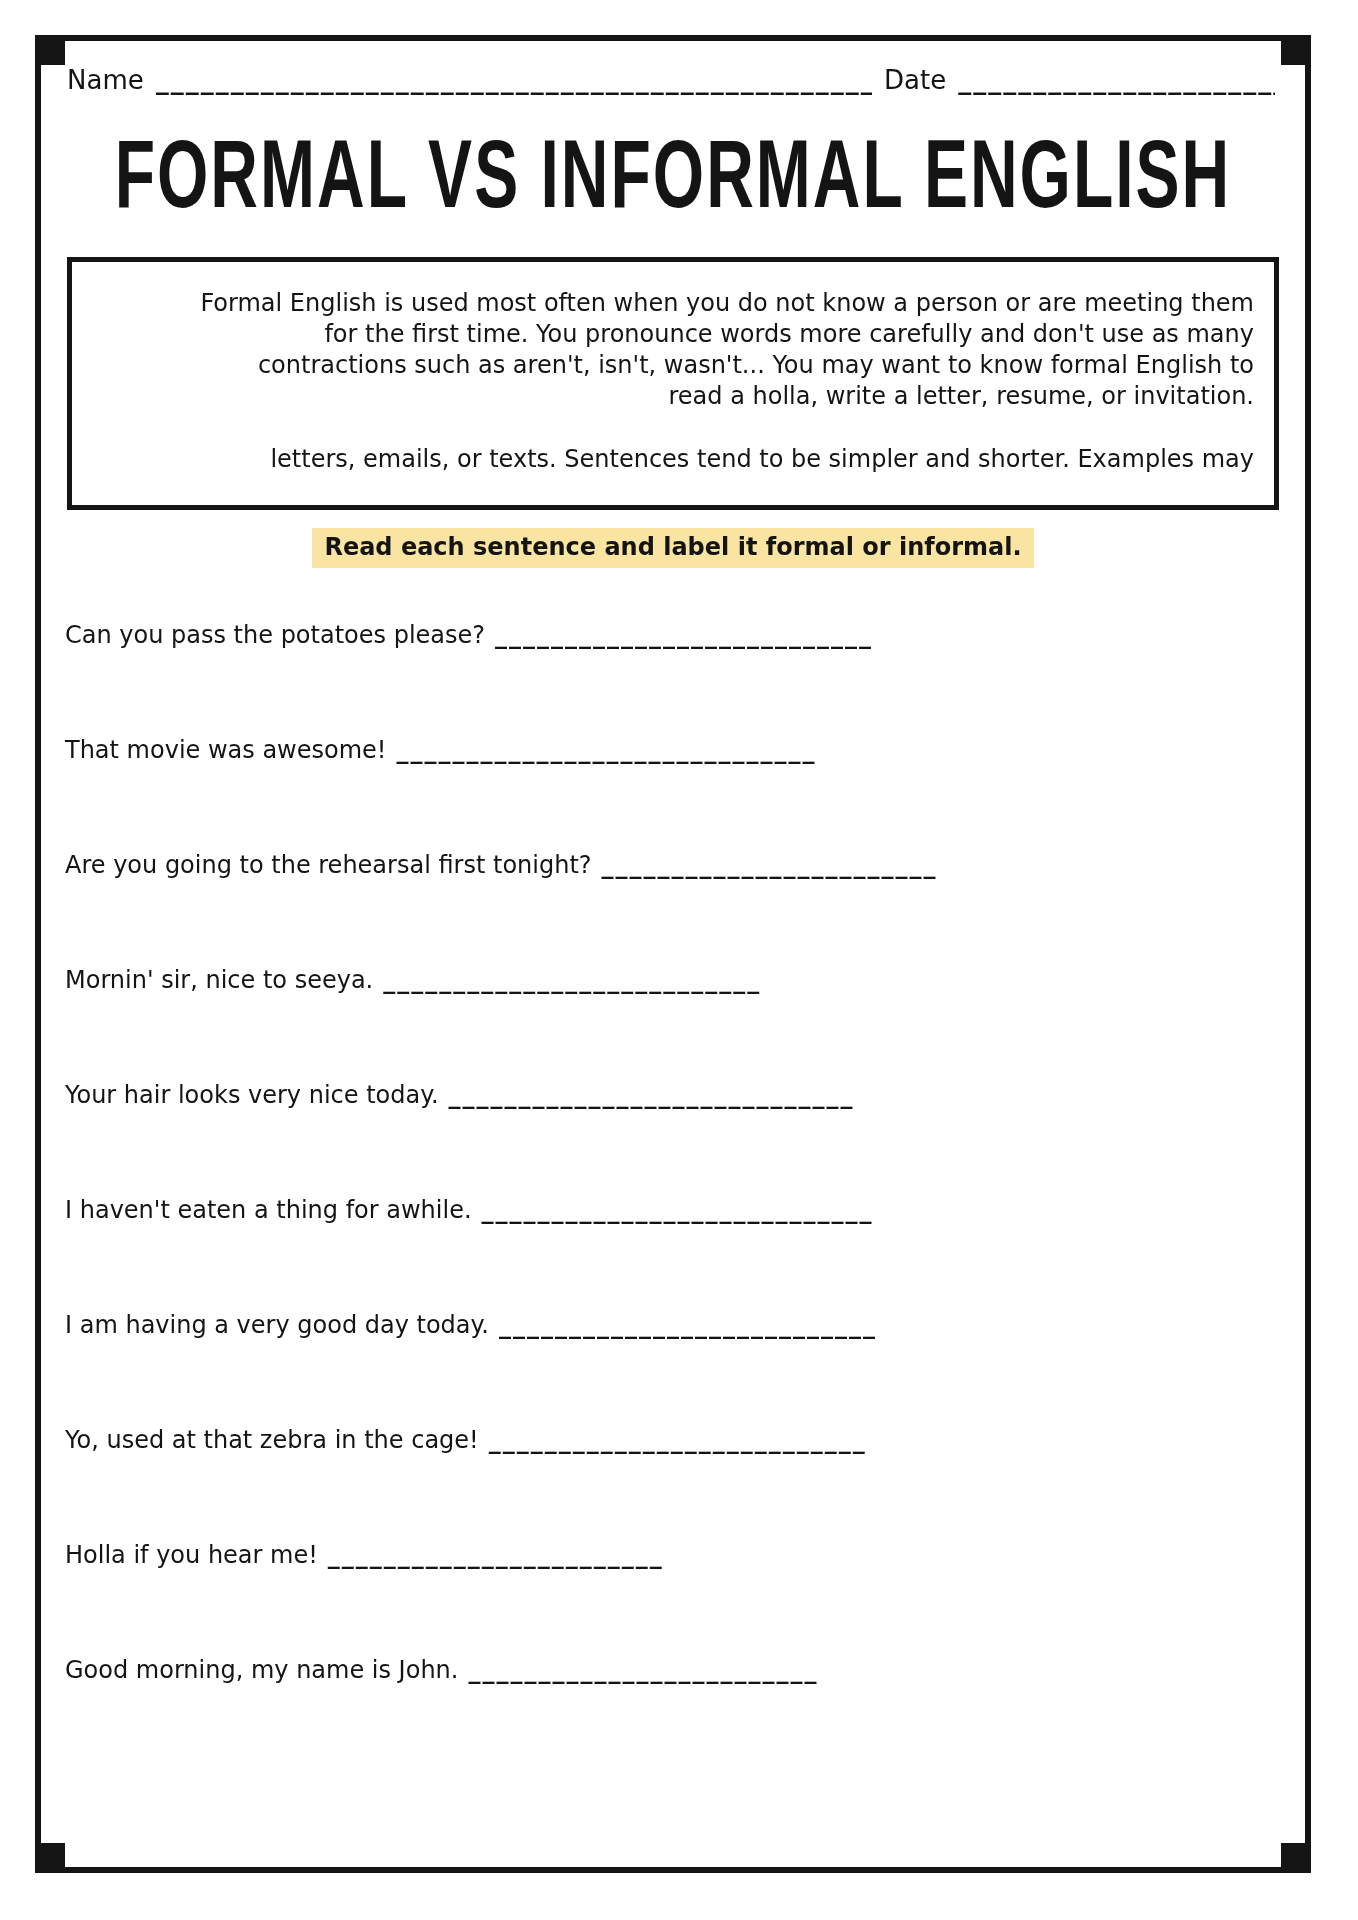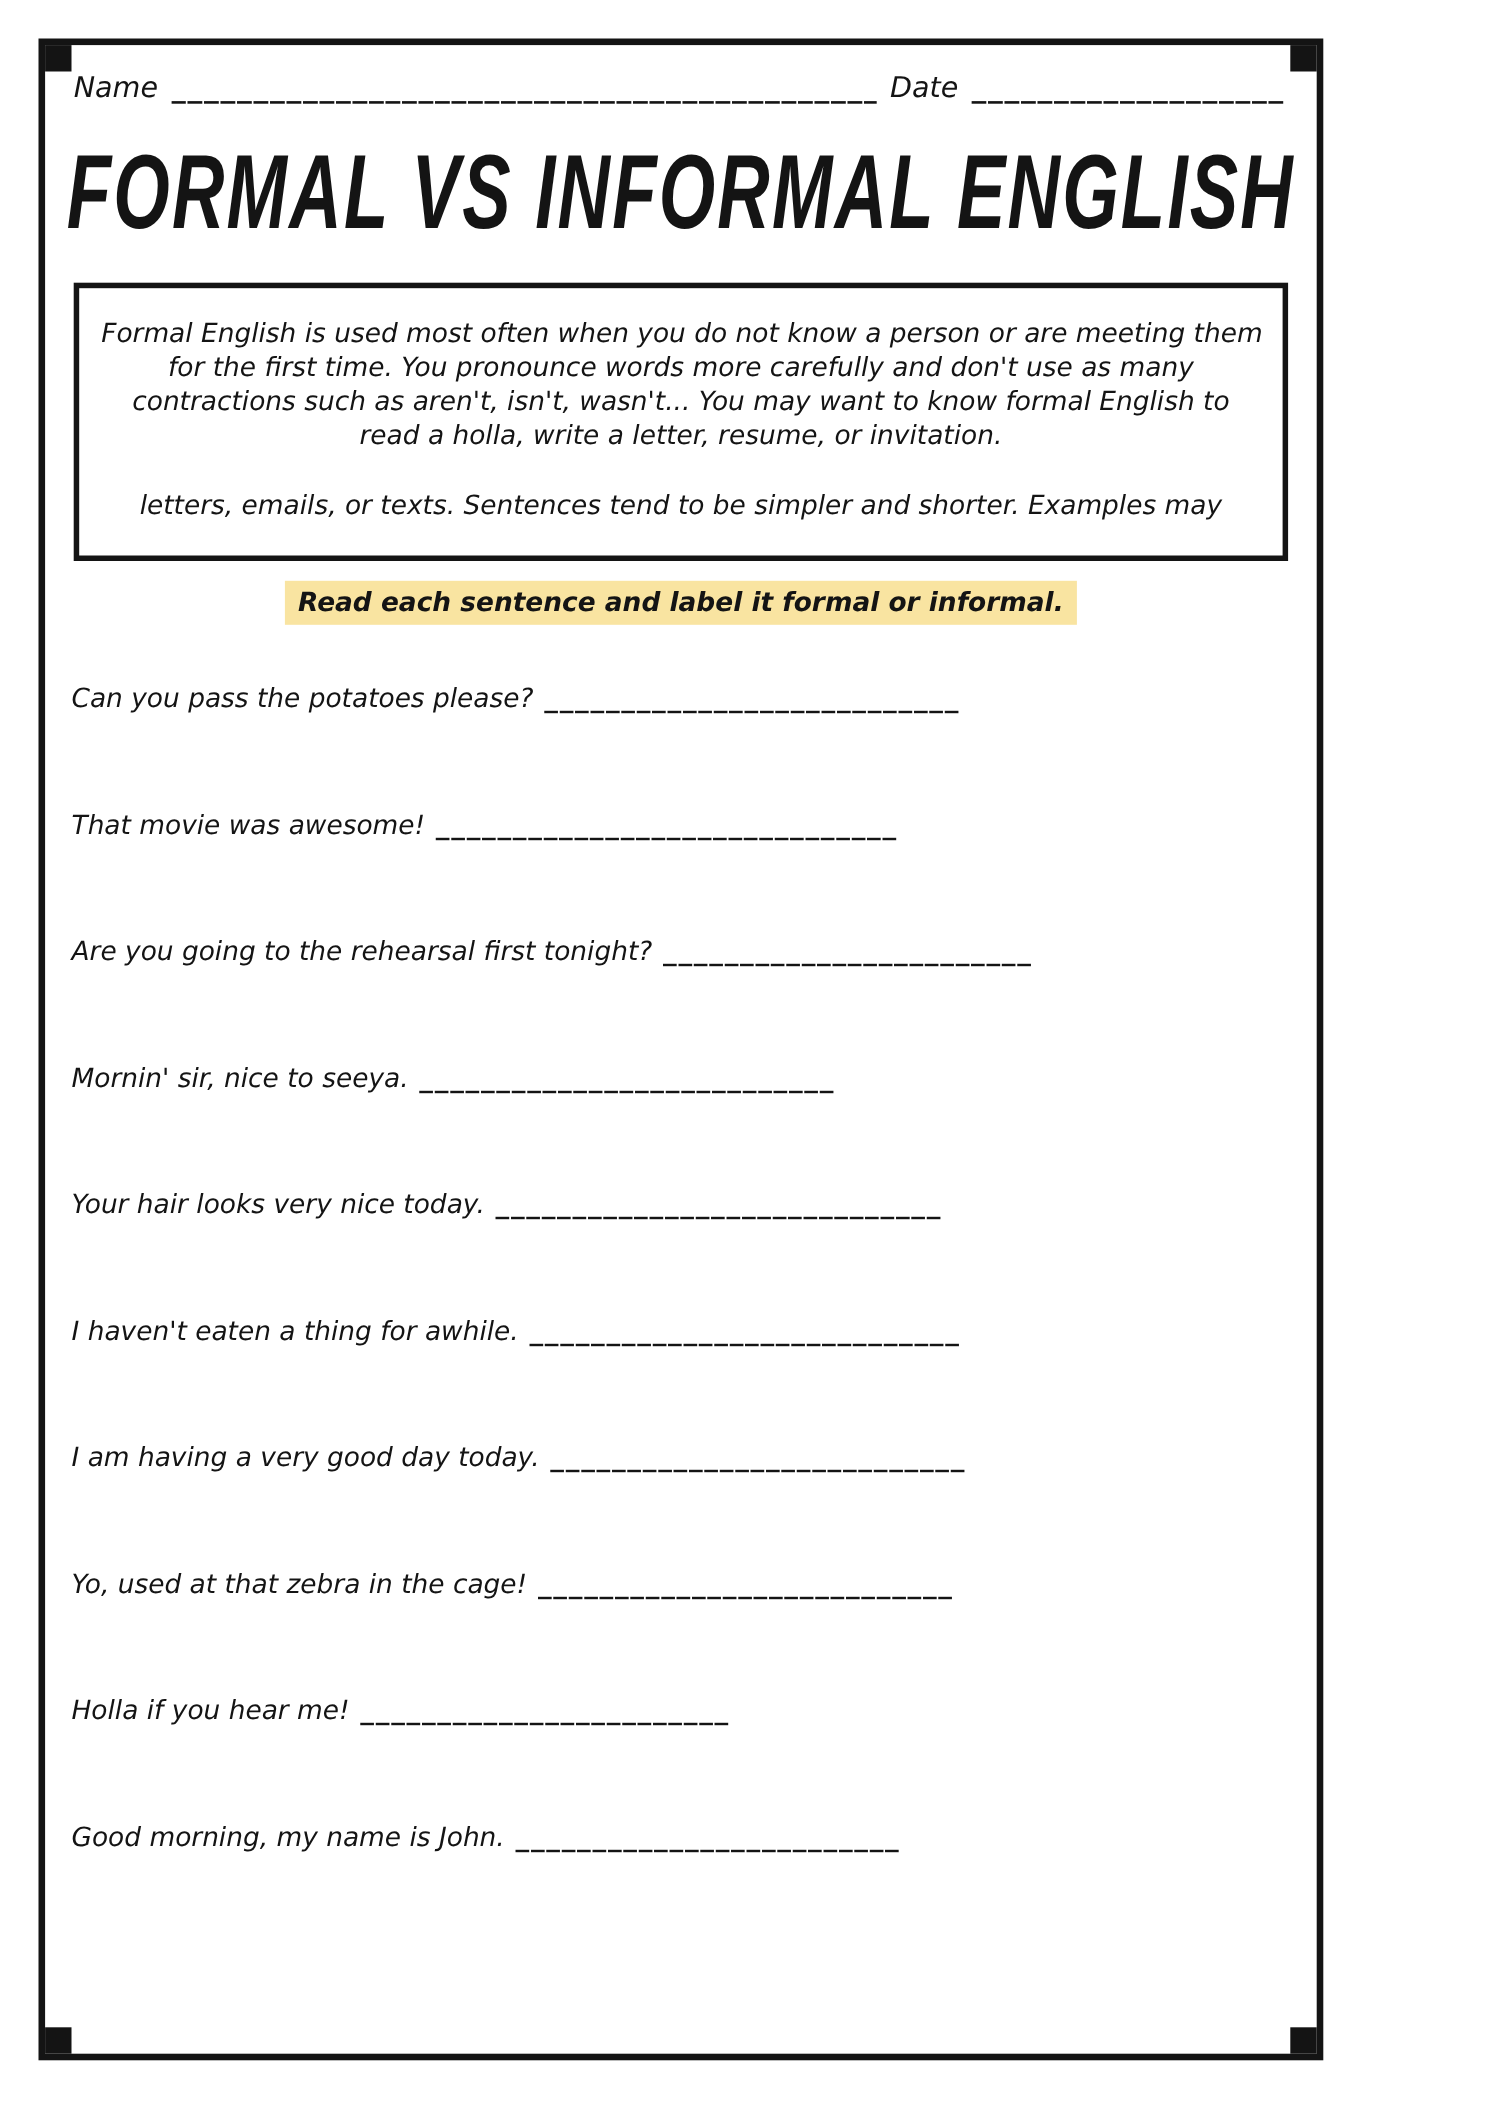--- a/index.html
+++ b/index.html
@@ -12,26 +12,25 @@
     height: 1920px;
     position: relative;
     overflow: hidden;
     font-family: "DejaVu Sans", sans-serif;
     color: #141414;
   }
   .frame {
     position: absolute;
     left: 35px;
     top: 35px;
-    width: 1168px;
+    width: 1276px;
     height: 1838px;
     border: 6px solid #141414;
     background: #ffffff;
     box-sizing: border-box;
-    font-style: italic;
   }
   .corner {
     position: absolute;
     width: 24px;
     height: 24px;
     background: #141414;
   }
   .corner.tl { top: 0; left: 0; }
   .corner.tr { top: 0; right: 0; }
   .corner.bl { bottom: 0; left: 0; }
@@ -69,21 +68,21 @@
     transform: scaleY(1.45);
     transform-origin: top center;
     white-space: nowrap;
   }
 
   .info-box {
     margin: 30px 26px 0 26px;
     border: 5px solid #141414;
     box-sizing: border-box;
     padding: 26px 20px 30px 20px;
-    text-align: center;
+    text-align: right;
     font-size: 24px;
     line-height: 31px;
   }
   .para + .para { margin-top: 32px; }
   .para-line { white-space: nowrap; }
 
   .instruction-wrap {
     text-align: center;
     margin-top: 18px;
   }

